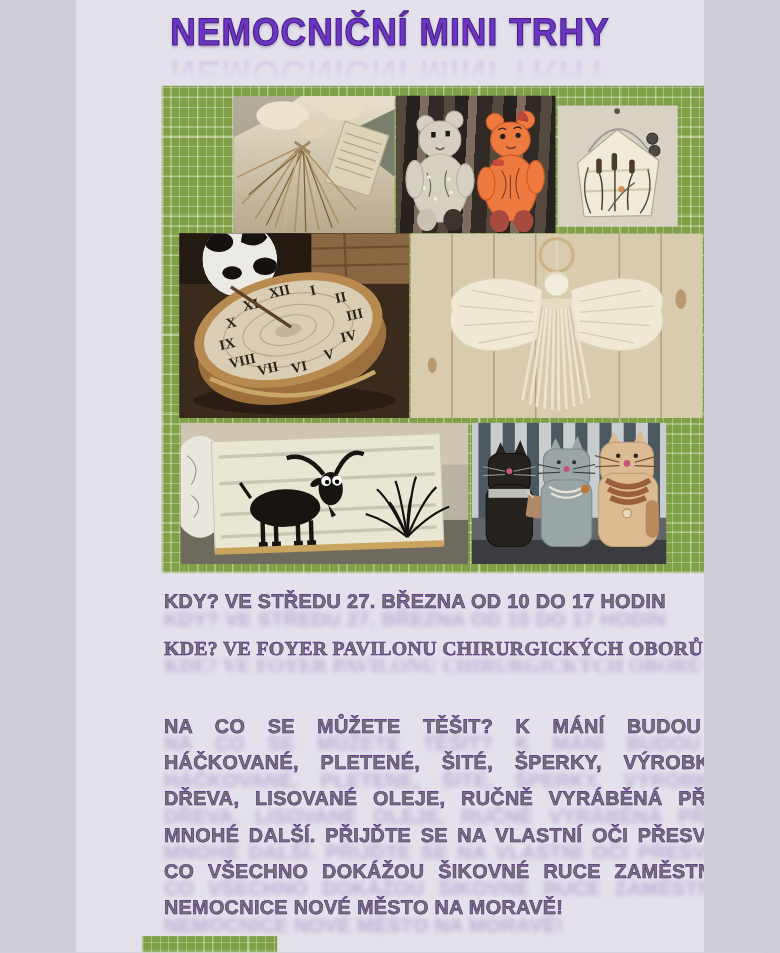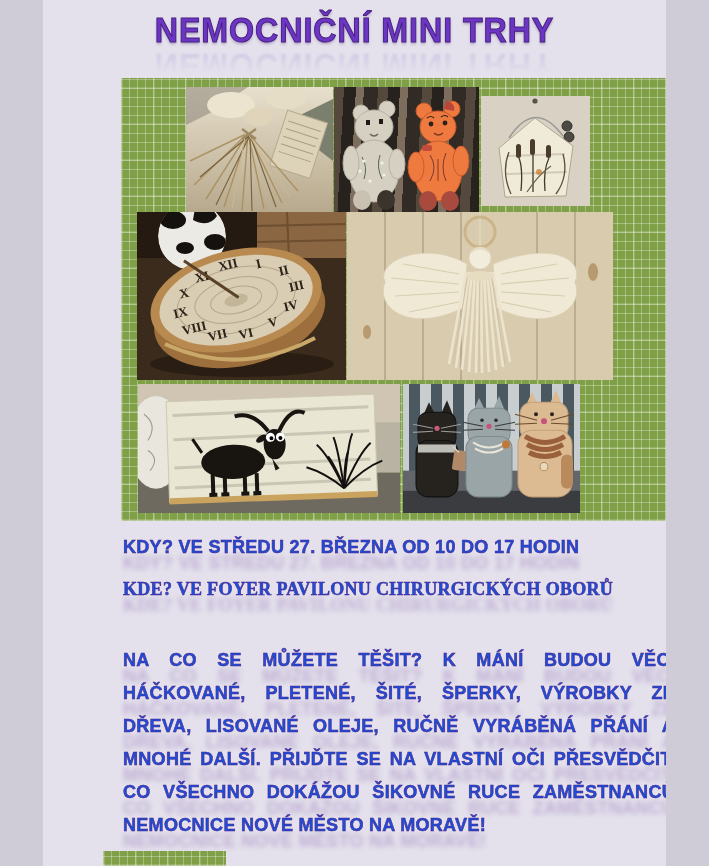--- a/index.html
+++ b/index.html
@@ -1,18 +1,18 @@
 <!DOCTYPE html>
 <html><head>
 <meta charset="utf-8">
 <style>
   * { margin:0; padding:0; box-sizing:border-box; }
   html,body { background:#cfccd8; }
   .page {
-    position:relative; width:623px; height:866px; margin:0 auto;
+    position:relative; width:571px; height:866px; margin:0 auto;
     background:#e4e1ec; overflow:hidden;
     font-family:"Liberation Sans", sans-serif;
   }
 
   
   .title-wrap { position:absolute; left:0; right:0; top:8px; text-align:center;
     transform:scaleX(.92); }
   .poster-title {
     font-size:35px; font-weight:800; letter-spacing:1px; line-height:44px;
     color:#6d35c4; -webkit-text-stroke:1px #45207f;
@@ -45,21 +45,21 @@
     background:repeating-linear-gradient(93deg,#55483d 0 10px,#28221e 10px 22px,#7d6d5c 22px 30px,#312a25 30px 44px); }
   .ph-plaque  { left:360px; top:18px;  width:109px; height:110px; background:#d9d2c4; }
   .ph-clock   { left:16px;  top:134px; width:209px; height:168px; background:#3b2b1d; }
   .ph-angel   { left:226px; top:134px; width:266px; height:168px; }
   .ph-goat    { left:17px;  top:306px; width:262px; height:129px; }
   .ph-cats    { left:282px; top:306px; width:177px; height:129px; }
 
   
   .detail {
     position:absolute; left:80px; width:552px;
-    color:#1d4ed8; font-weight:800; font-size:18px; letter-spacing:.3px;
+    color:#737373; font-weight:800; font-size:18px; letter-spacing:.3px;
     -webkit-text-stroke:.5px #4e2184;
     text-shadow:0 16px 5px rgba(97,45,150,.28);
   }
   .when  { top:536px; line-height:22px; }
   .where { top:578px; line-height:22px;font-family:Liberation Serif, serif; }
   .desc  { top:644px; line-height:33px; text-align:justify; }
 
   .bottom-bar { position:absolute; left:60px; top:851px; width:123px; height:15px; }
 </style>
 </head>

